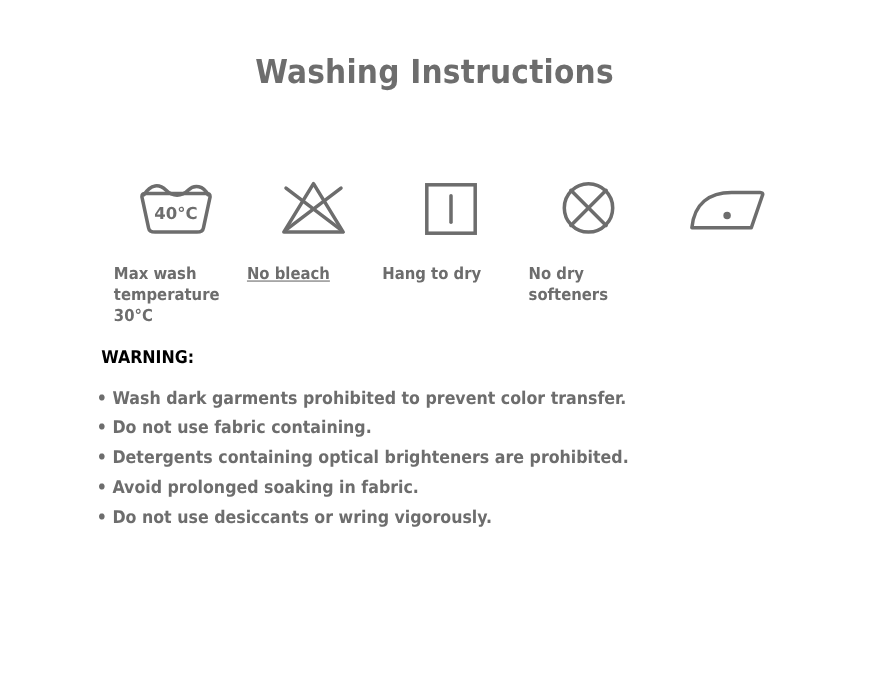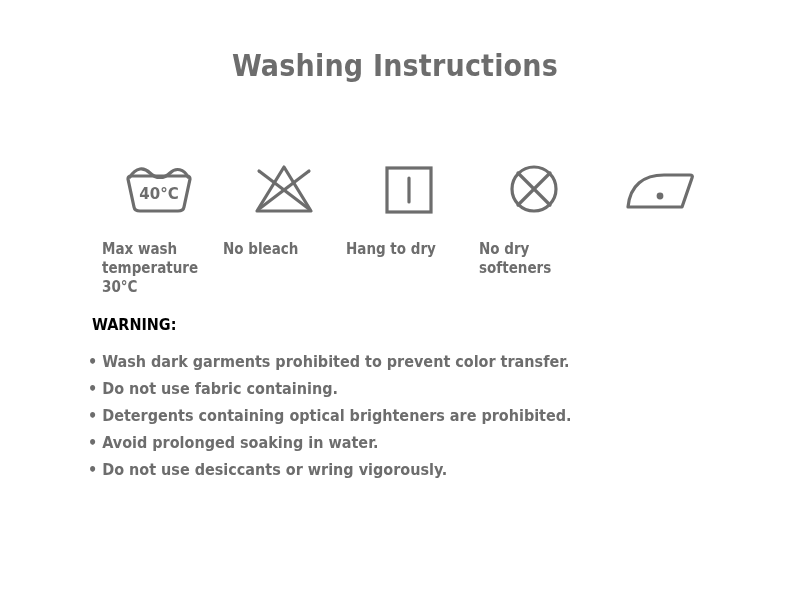--- a/index.html
+++ b/index.html
@@ -26,24 +26,24 @@
     width: 790px;
     text-align: center;
     font-size: 30px;
     font-weight: bold;
     color: #6d6d6d;
     letter-spacing: 0.2px;
   }
   .symbols {
     position: absolute;
     top: 150px;
-    left: 61px;
+    left: 80px;
     width: 660px;
     display: flex;
-    justify-content: flex-end;
+    justify-content: center;
     align-items: flex-start;
   }
   .sym-col {
     width: 125px;
     display: flex;
     flex-direction: column;
     align-items: flex-start;
   }
   .sym-art {
     width: 125px;
@@ -54,21 +54,21 @@
   }
   .sym-label {
     margin-top: 12px;
     font-size: 15px;
     font-weight: bold;
     line-height: 1.28;
     color: #6d6d6d;
     width: 125px;
   }
   .sym-col.c1 .sym-label { padding-left: 6px; }
-  .sym-col.c2 .sym-label { padding-left: 2px; }
+  .sym-col.c2 .sym-label { padding-left: 2px; text-decoration: underline; }
   .sym-col.c3 .sym-label { padding-left: 0px; }
   .sym-col.c4 .sym-label { padding-left: 8px; }
   .sym-col.c5 .sym-label { padding-left: 6px; }
 
   .warning-title {
     position: absolute;
     top: 315px;
     left: 92px;
     font-size: 16px;
     font-weight: bold;
@@ -151,17 +151,17 @@
     </div>
 
   </div>
 
   <div class="warning-title">WARNING:</div>
 
   <div class="bullets">
     <div class="bullet">• Wash dark garments prohibited to prevent color transfer.</div>
     <div class="bullet">• Do not use fabric containing.</div>
     <div class="bullet">• Detergents containing optical brighteners are prohibited.</div>
-    <div class="bullet">• Avoid prolonged soaking in water.</div>
+    <div class="bullet">• Avoid prolonged soaking in fabric.</div>
     <div class="bullet">• Do not use desiccants or wring vigorously.</div>
   </div>
 
 </div>
 
 </body></html>

